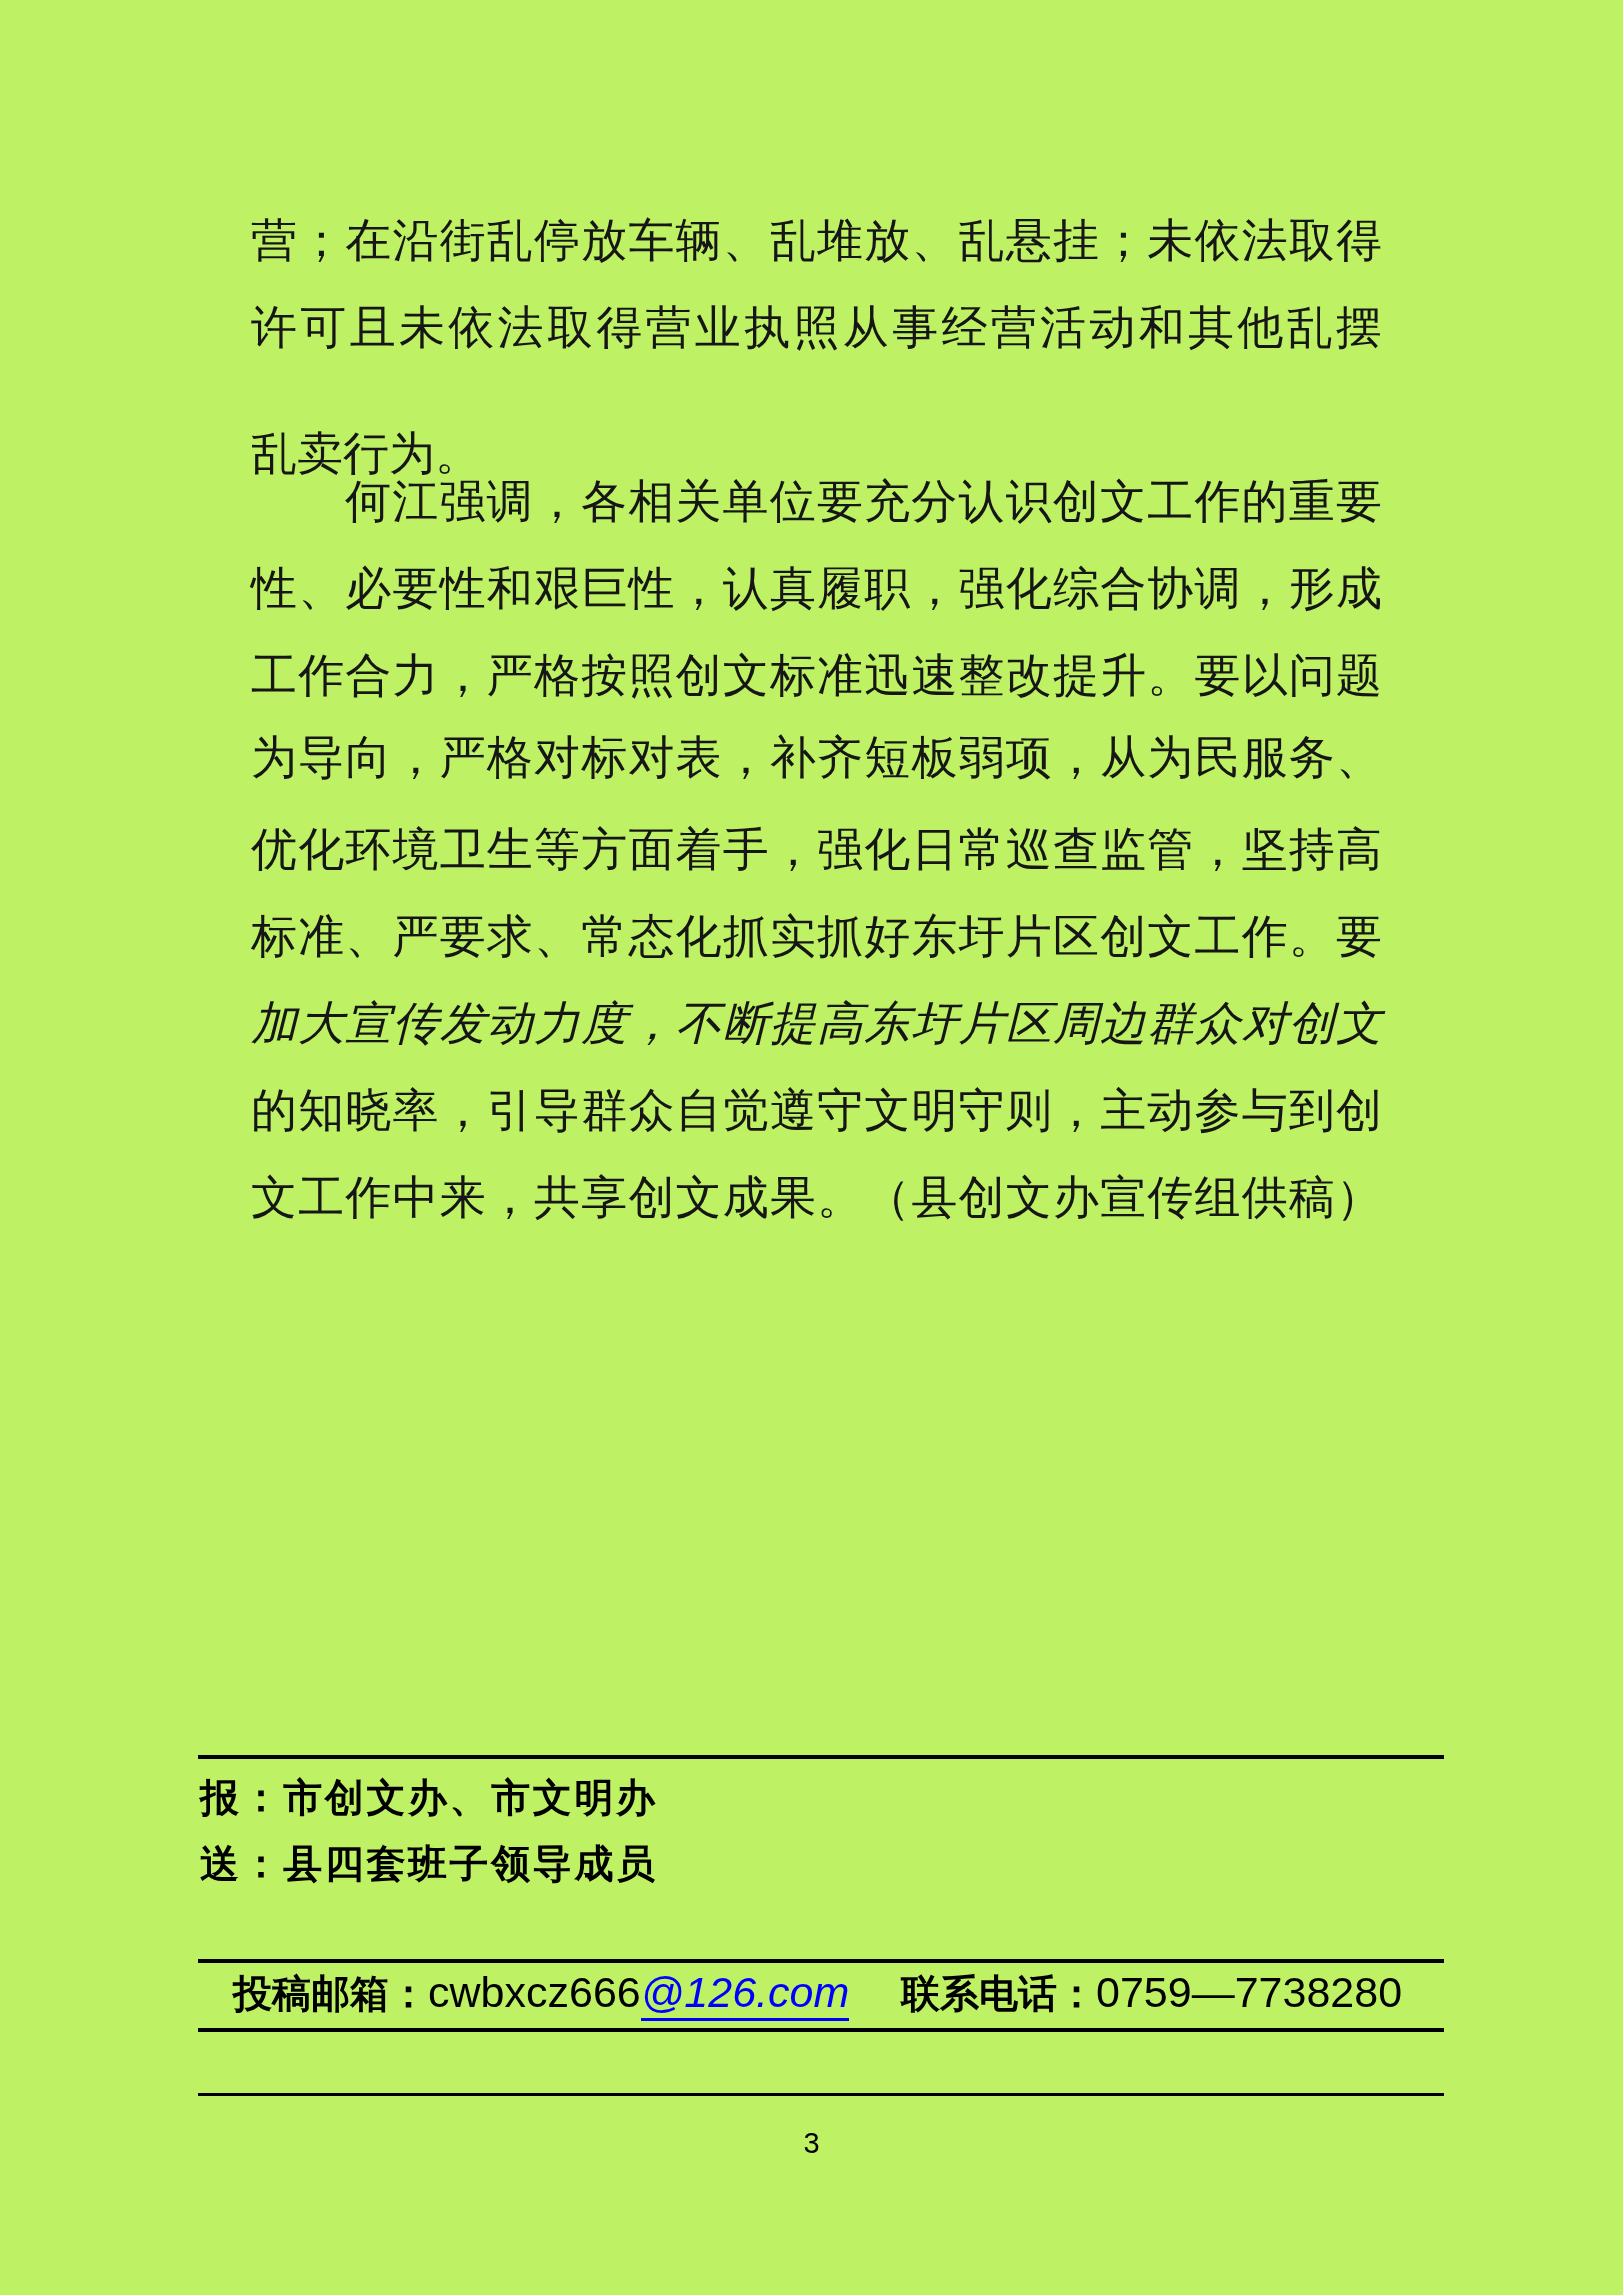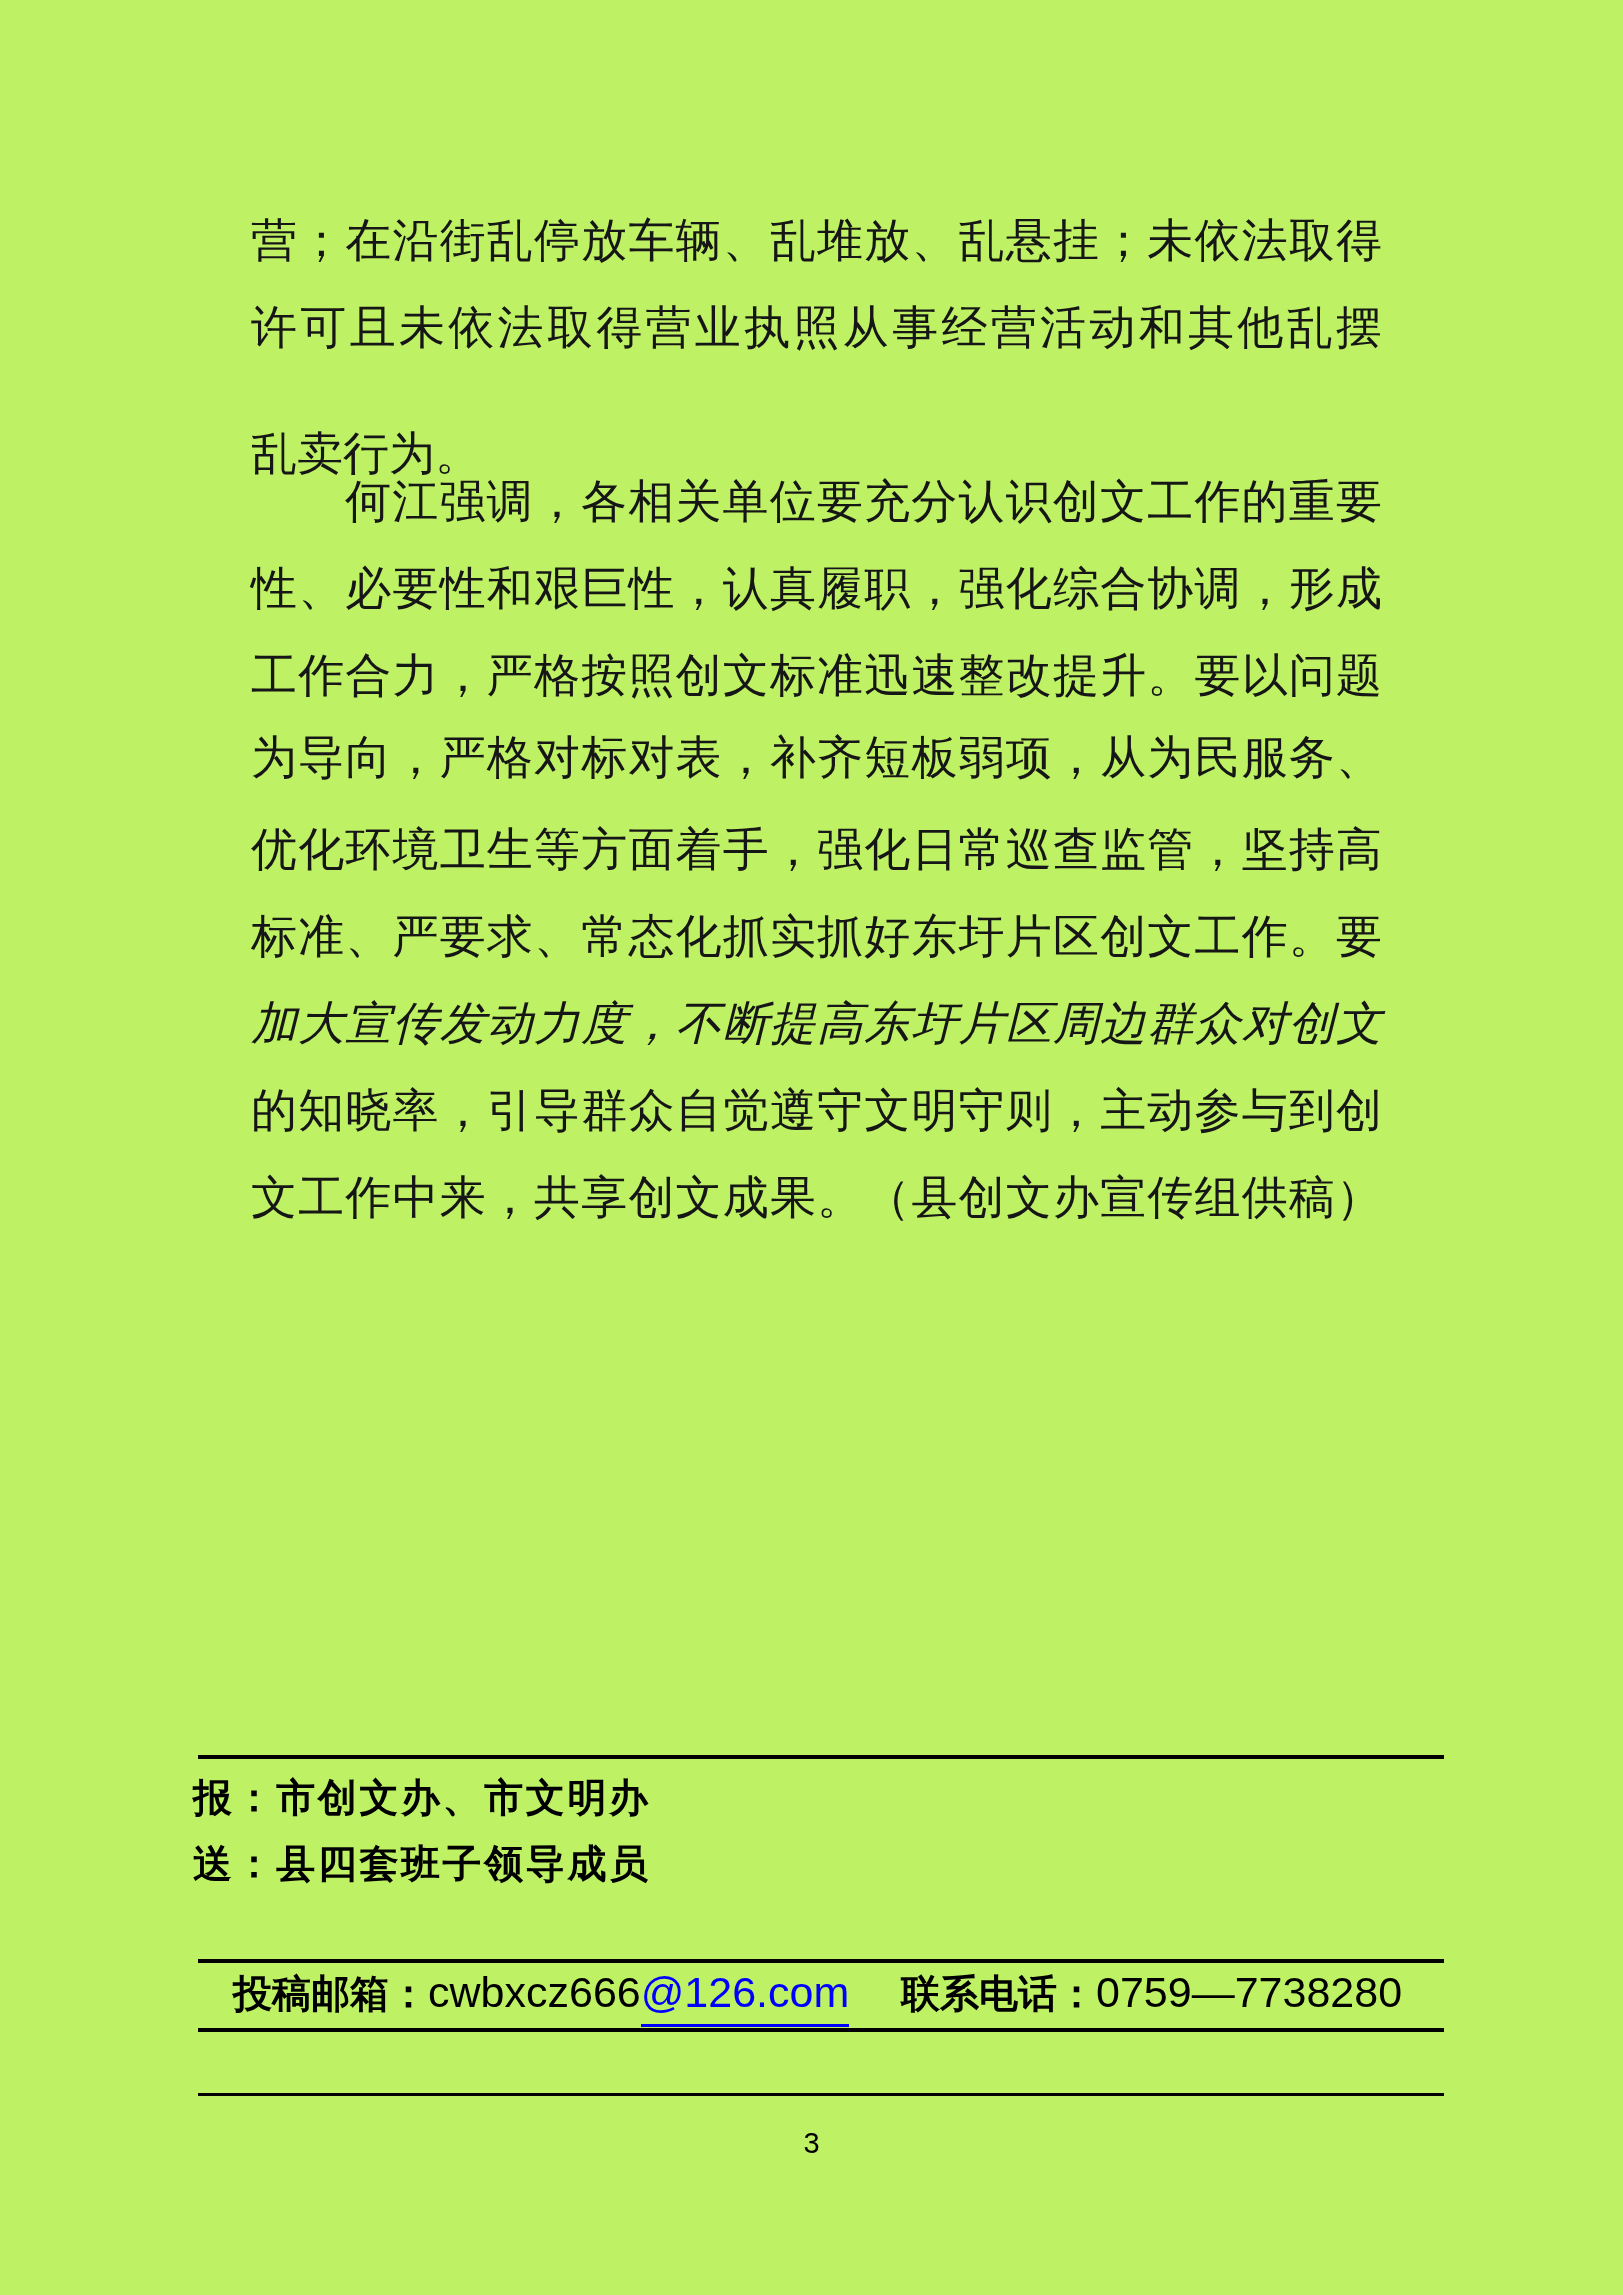--- a/index.html
+++ b/index.html
@@ -50,21 +50,21 @@
     background: #000000;
   }
   .rule.r1 { top: 1755px; }
   .rule.r2 { top: 1959px; }
   .rule.r3 { top: 2028px; }
   .rule.r4 { top: 2093px; height: 3.3px; }
 
   
   .frow {
     position: absolute;
-    left: 193px;
+    left: 200px;
     font-size: 39px;
     line-height: 45px;
     font-weight: bold;
     letter-spacing: 2.6px;
     white-space: nowrap;
     color: #000000;
   }
   .frow.f1 { top: 1775px; }
   .frow.f2 { top: 1841px; }
   .frow.f3 { top: 1907px; }
@@ -82,22 +82,23 @@
   }
   .latin {
     font-size: 43px;
     font-family: "Liberation Sans", sans-serif;
     color: #000000;
   }
   .link {
     color: #0000ff;
     text-decoration: none;
     border-bottom: 3.3px solid #0000ff;
-    padding-bottom: 8px;
+    padding-bottom: 2px;
     cursor: pointer;
+    font-style: italic;
   }
 
   
   .pagenum {
     position: absolute;
     top: 2127px;
     left: 0;
     width: 1623px;
     text-align: center;
     font-size: 29px;

